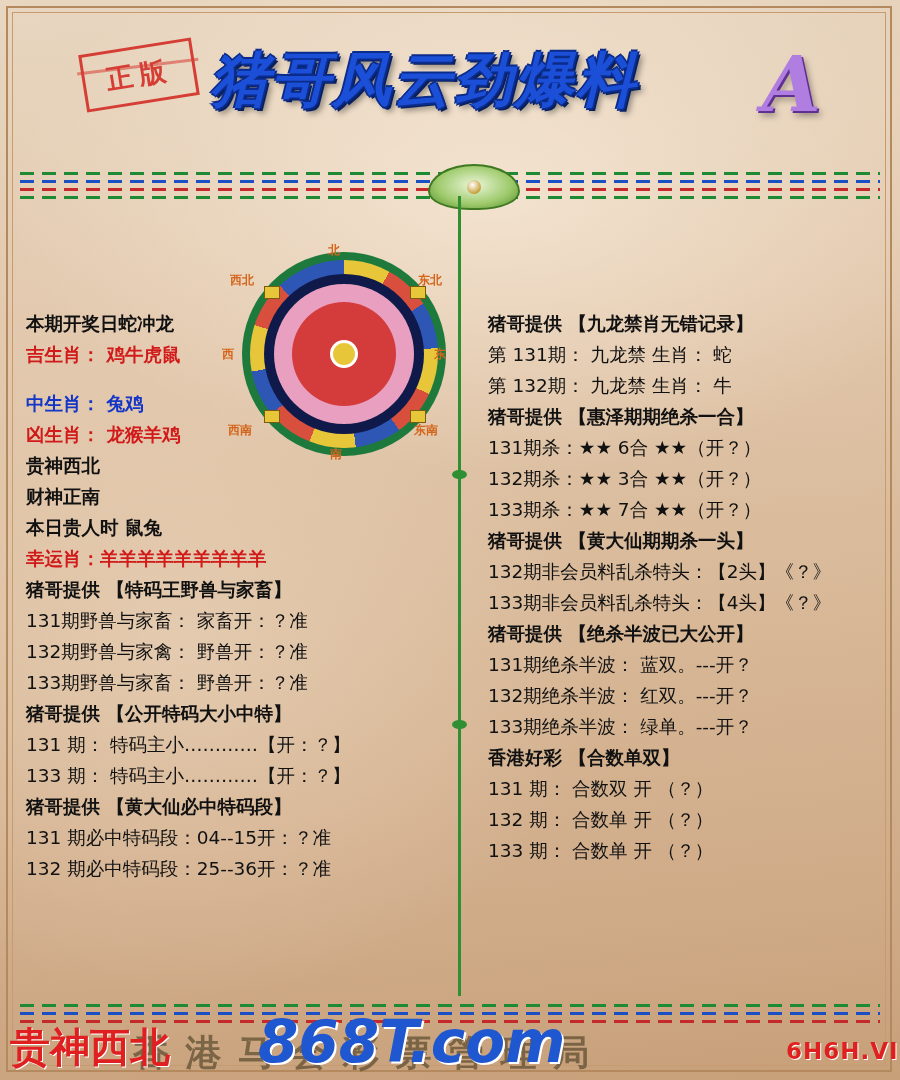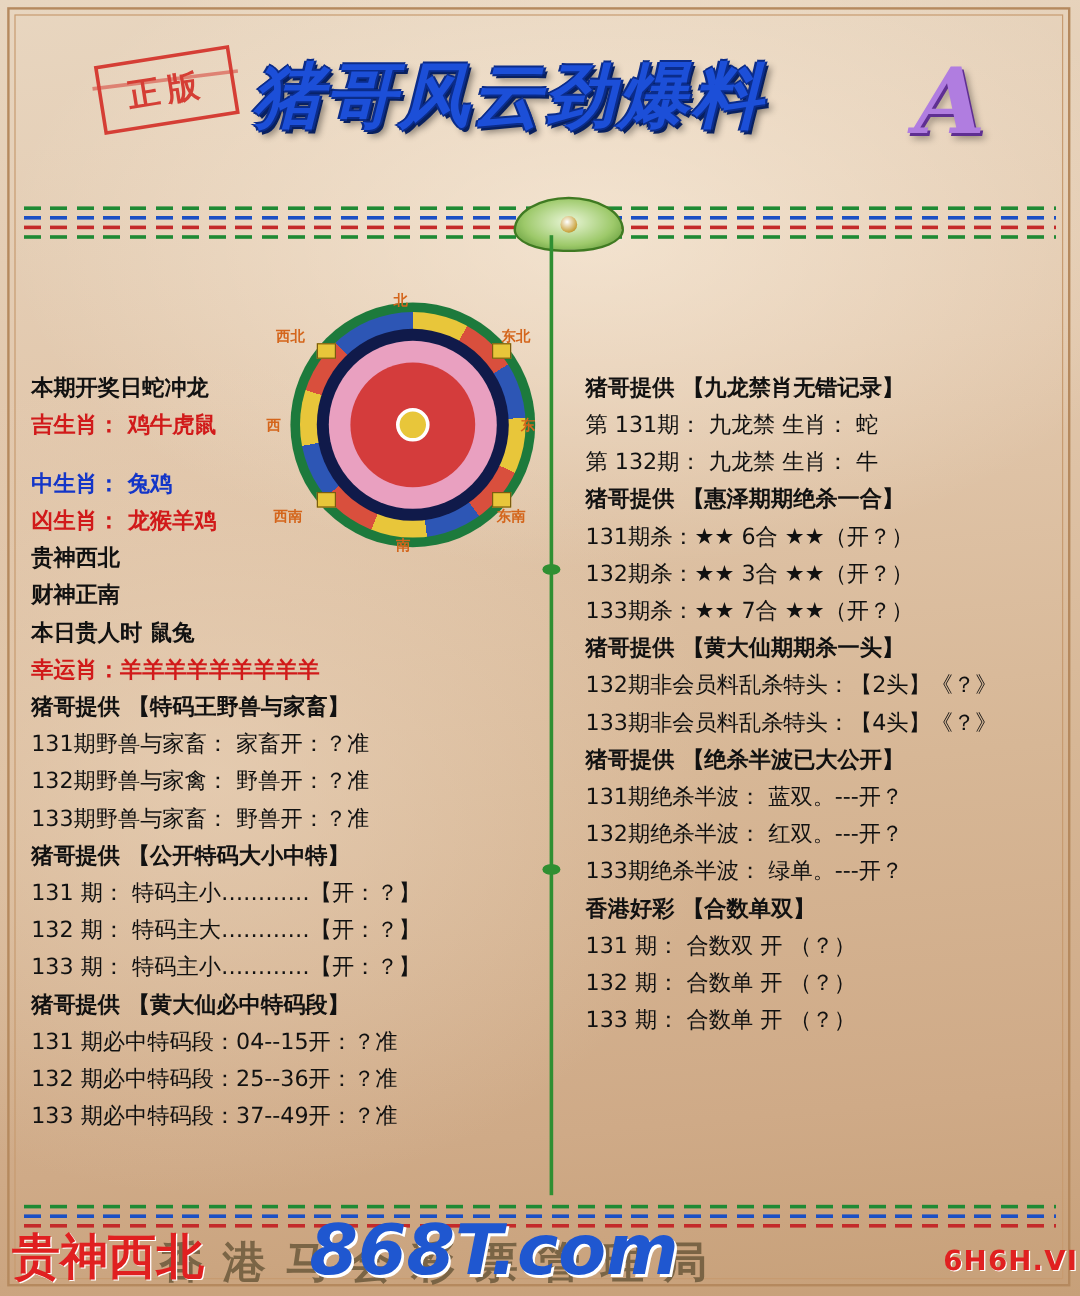--- a/index.html
+++ b/index.html
@@ -179,26 +179,24 @@
     <div class="row b bk">贵神西北</div>
     <div class="row b bk">财神正南</div>
     <div class="row b bk">本日贵人时 鼠兔</div>
     <div class="row b red">幸运肖：羊羊羊羊羊羊羊羊羊</div>
     <div class="row b bk">猪哥提供 【特码王野兽与家畜】</div>
     <div class="row bk">131期野兽与家畜：   家畜开：？准</div>
     <div class="row bk">132期野兽与家禽：   野兽开：？准</div>
     <div class="row bk">133期野兽与家畜：   野兽开：？准</div>
     <div class="row b bk">猪哥提供 【公开特码大小中特】</div>
     <div class="row bk">131 期： 特码主小…………【开：？】</div>
-    <div class="row bk">132 期： 特码主大…………【开：？】</div>
     <div class="row bk">133 期： 特码主小…………【开：？】</div>
     <div class="row b bk">猪哥提供 【黄大仙必中特码段】</div>
     <div class="row bk">131 期必中特码段：04--15开：？准</div>
     <div class="row bk">132 期必中特码段：25--36开：？准</div>
-    <div class="row bk">133 期必中特码段：37--49开：？准</div>
   </div>
 
   <div class="col col-right">
     <div class="row b bk">猪哥提供 【九龙禁肖无错记录】</div>
     <div class="row bk">第 131期： 九龙禁 生肖： 蛇</div>
     <div class="row bk">第 132期： 九龙禁 生肖： 牛</div>
     <div class="row b bk">猪哥提供 【惠泽期期绝杀一合】</div>
     <div class="row bk">131期杀：★★ 6合 ★★（开？）</div>
     <div class="row bk">132期杀：★★ 3合 ★★（开？）</div>
     <div class="row bk">133期杀：★★ 7合 ★★（开？）</div>

